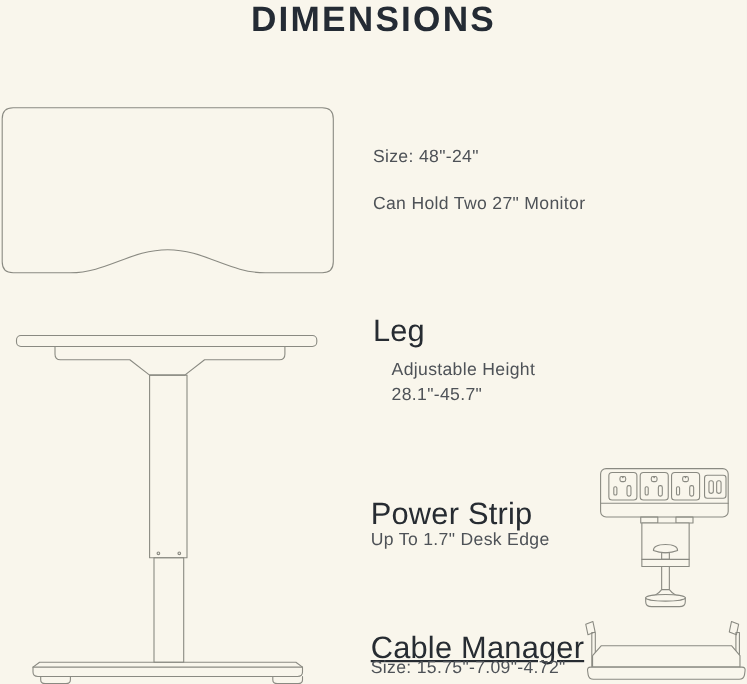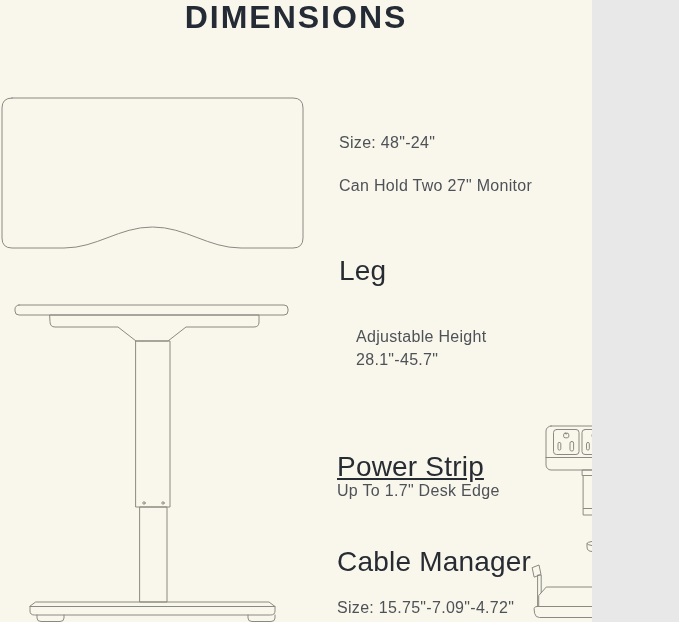--- a/index.html
+++ b/index.html
@@ -5,45 +5,45 @@
   :root{
     --c-bg:#f9f6ec;
     --c-ink:#242b34;
     --c-heading:#272c32;
     --c-body:#4e5257;
     --c-line:#8a8a82;
   }
   html,body{margin:0;padding:0;}
   body{background:#e8e8e8;font-family:"Liberation Sans","DejaVu Sans",sans-serif;}
   .page{
-    position:relative;width:592px;height:622px;overflow:hidden;
+    position:relative;width:679px;height:622px;overflow:hidden;
     background:var(--c-bg);
   }
   .title{
     position:absolute;top:-3px;left:0;right:0;text-align:center;
     font-size:32px;font-weight:bold;letter-spacing:2px;color:var(--c-ink);
     line-height:40px;
   }
   .heading{
     position:absolute;font-size:28px;font-weight:400;color:var(--c-heading);
     line-height:30px;letter-spacing:0.2px;
   }
   .body{
     position:absolute;font-size:16px;font-weight:400;color:var(--c-body);
     line-height:23px;letter-spacing:0.3px;
   }
   #h-table{left:339px;top:85px;}
   #p-table-size{left:339px;top:131px;}
   #p-table-cap{left:339px;top:174px;}
-  #h-leg{left:339px;top:233px;}
+  #h-leg{left:339px;top:263px;}
   #p-leg-height{left:356px;top:297px;margin-top:28px;}
   #p-leg-note{left:339px;top:364px;}
-  #h-power{left:337px;top:429px;text-decoration:underline;}
+  #h-power{left:337px;top:429px;}
   #p-power{left:337px;top:479px;}
-  #h-cable{left:337px;top:524px;}
+  #h-cable{left:337px;top:551px;text-decoration:underline;}
   #p-cable{left:337px;top:596px;}
   svg.art{position:absolute;display:block;}
   svg.art path, svg.art rect, svg.art line, svg.art ellipse, svg.art circle, svg.art polygon{
     stroke:var(--c-line);stroke-width:1;fill:none;
     stroke-linecap:round;stroke-linejoin:round;
   }
   svg.art .fillbg{fill:var(--c-bg);}
   #art-tabletop{left:0;top:85px;}
   #art-desk{left:2px;top:300px;}
   #art-strip{left:535px;top:415px;}

